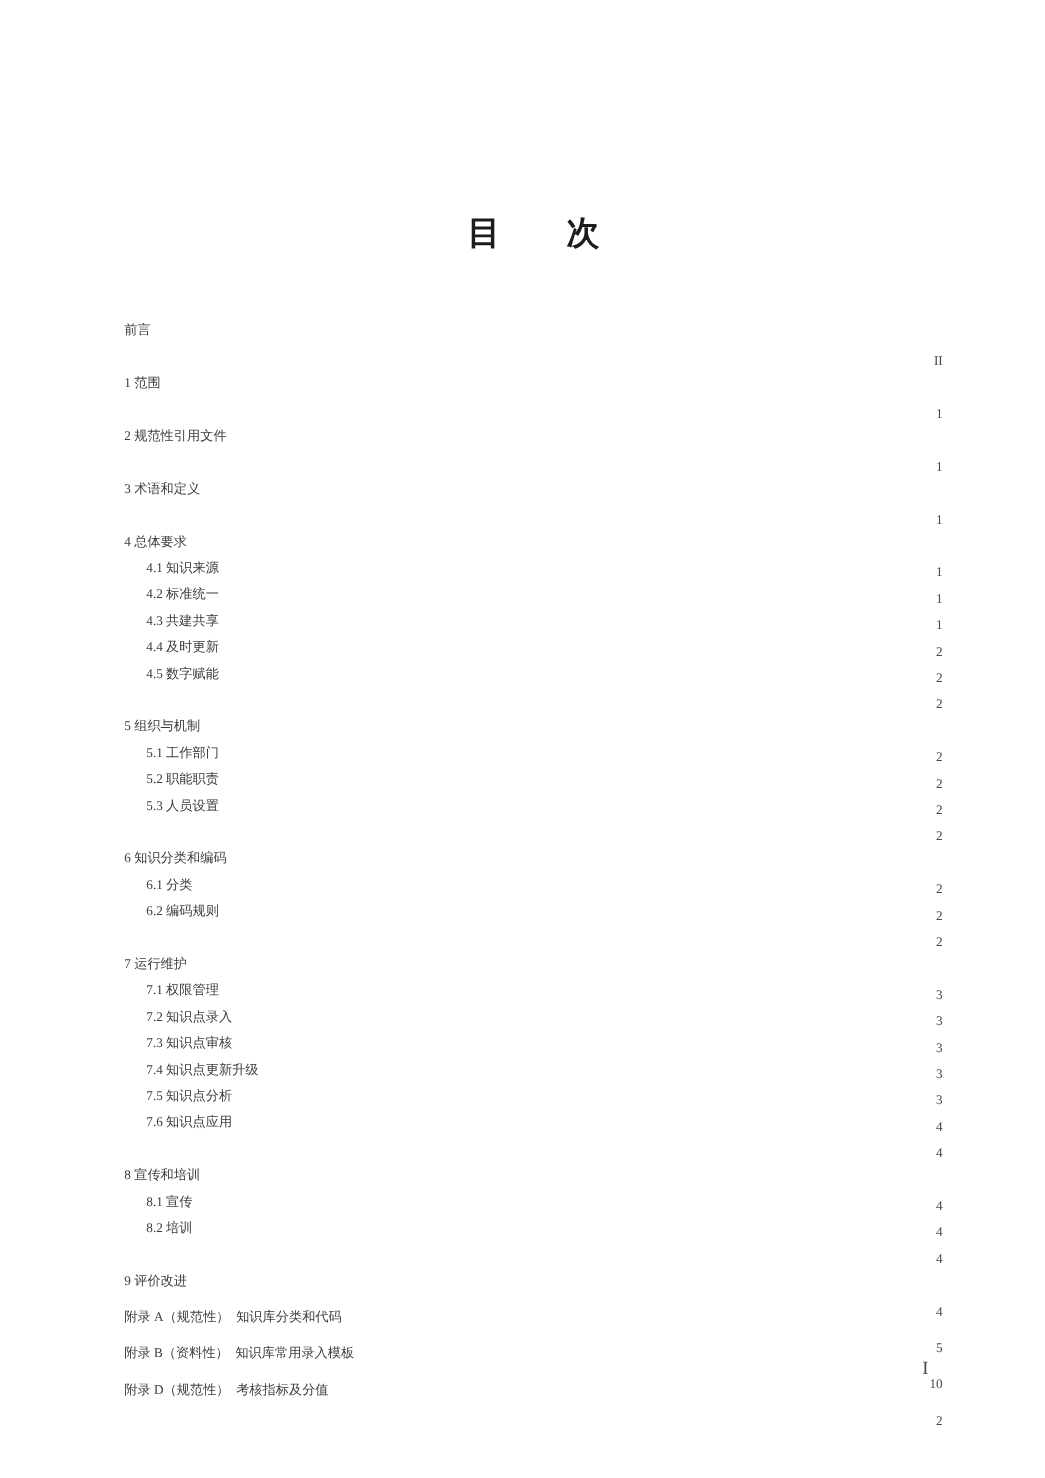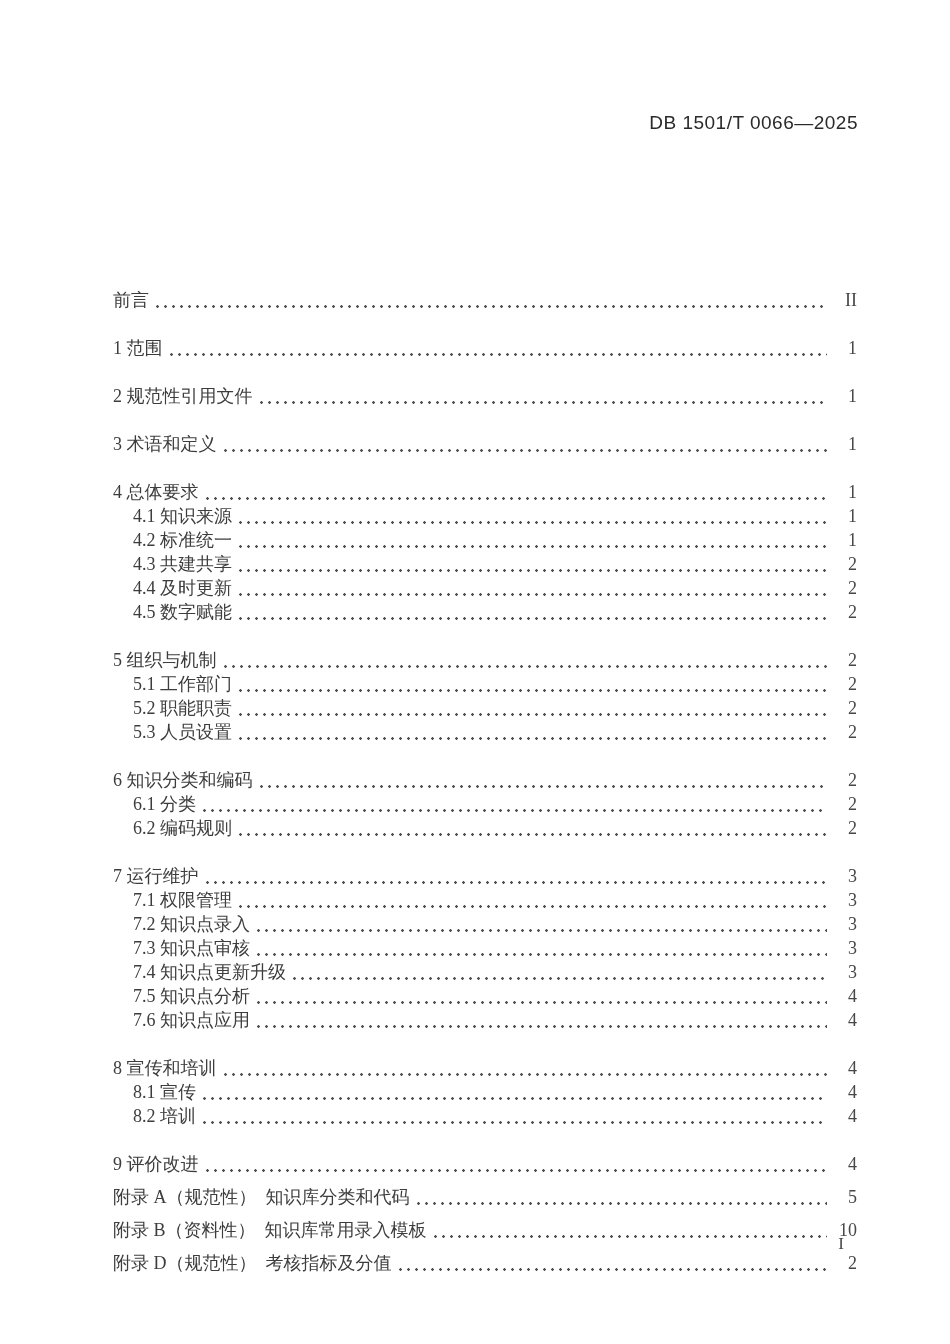--- a/index.html
+++ b/index.html
@@ -47,21 +47,22 @@
     top: 288px;
     left: 113px;
     right: 93px;
   }
 
   .row {
     display: flex;
     align-items: stretch;
     height: 24px;
     line-height: 24px;
-    font-size: 18px;
+    font-size: 12px;
+    flex-direction: column;
   }
   .type-chapter  { margin-top: 24px; }
   .type-appendix { margin-top: 9px; }
   .type-sub      { padding-left: 20px; }
 
   .label {
     flex: none;
     white-space: pre;
     color: #3d3d3d;
   }
@@ -90,22 +91,22 @@
     right: 106px;
     font-size: 17px;
     color: #4a4a4a;
   }
 </style>
 </head>
 <body>
 
 <div class="page">
 
-  <div class="doc-header">DB 1501/T 0066—2025</div>
-
+
+  <h1 class="doc-title">目　　次</h1>
 
   <div class="toc" id="toc">
   <div class="row type-front">
     <span class="label">前言</span>
     <span class="leader"></span>
     <span class="pagenum">II</span>
   </div>
 
   <div class="row type-chapter">
     <span class="label">1 范围</span>

